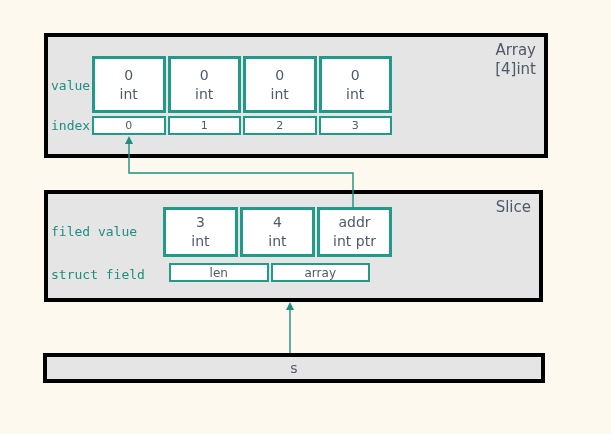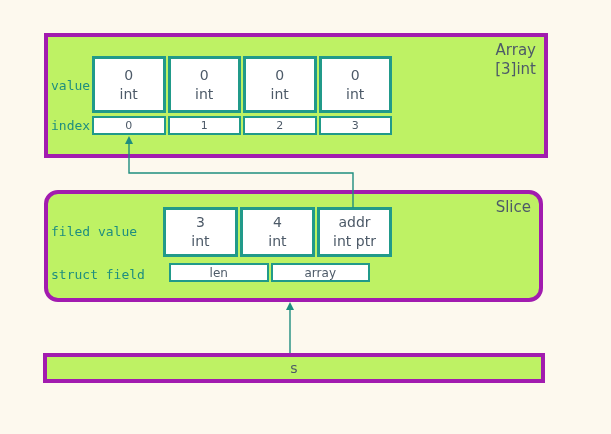--- a/index.html
+++ b/index.html
@@ -7,26 +7,26 @@
     width: 611px; height: 434px;
     background: #fdf9ee;
     font-family: "DejaVu Sans", "Liberation Sans", sans-serif;
     color: #4d5a68;
     overflow: hidden;
   }
   .stage { position: relative; width: 611px; height: 434px; }
 
   .box {
     position: absolute;
-    background: #bef264;
-    border: 4px solid #a21caf;
+    background: #e5e5e5;
+    border: 4px solid #000000;
     box-sizing: border-box;
   }
   .array-box { left: 44px; top: 33px;  width: 504px; height: 125px; }
-  .slice-box { left: 44px; top: 190px; width: 499px; height: 112px; border-radius: 14px; }
+  .slice-box { left: 44px; top: 190px; width: 499px; height: 112px; }
   .s-box     { left: 43px; top: 353px; width: 502px; height: 30px;
                display: flex; align-items: center; justify-content: center;
                font-size: 14px; }
 
   .box-title {
     position: absolute; top: 4px; right: 8px;
     text-align: right; font-size: 15px; line-height: 19px;
     color: #4d5a68; white-space: nowrap;
   }
 
@@ -66,21 +66,21 @@
   .arrows { position: absolute; left: 0; top: 0; z-index: 5; pointer-events: none; }
 </style>
 </head>
 <body>
 
 <div class="stage">
 
   <div class="box array-box">
     <div class="box-title">
       <div>Array</div>
-      <div>[3]int</div>
+      <div>[4]int</div>
     </div>
 
     <div class="row-label" style="top:41px;">value</div>
     <div class="row-label" style="top:81px;">index</div>
 
     <div class="cell-row" style="left:44px; top:19px; width:300px; height:57px;">
       <div class="big-cell">
         <div>0</div>
         <div>int</div>
       </div>

